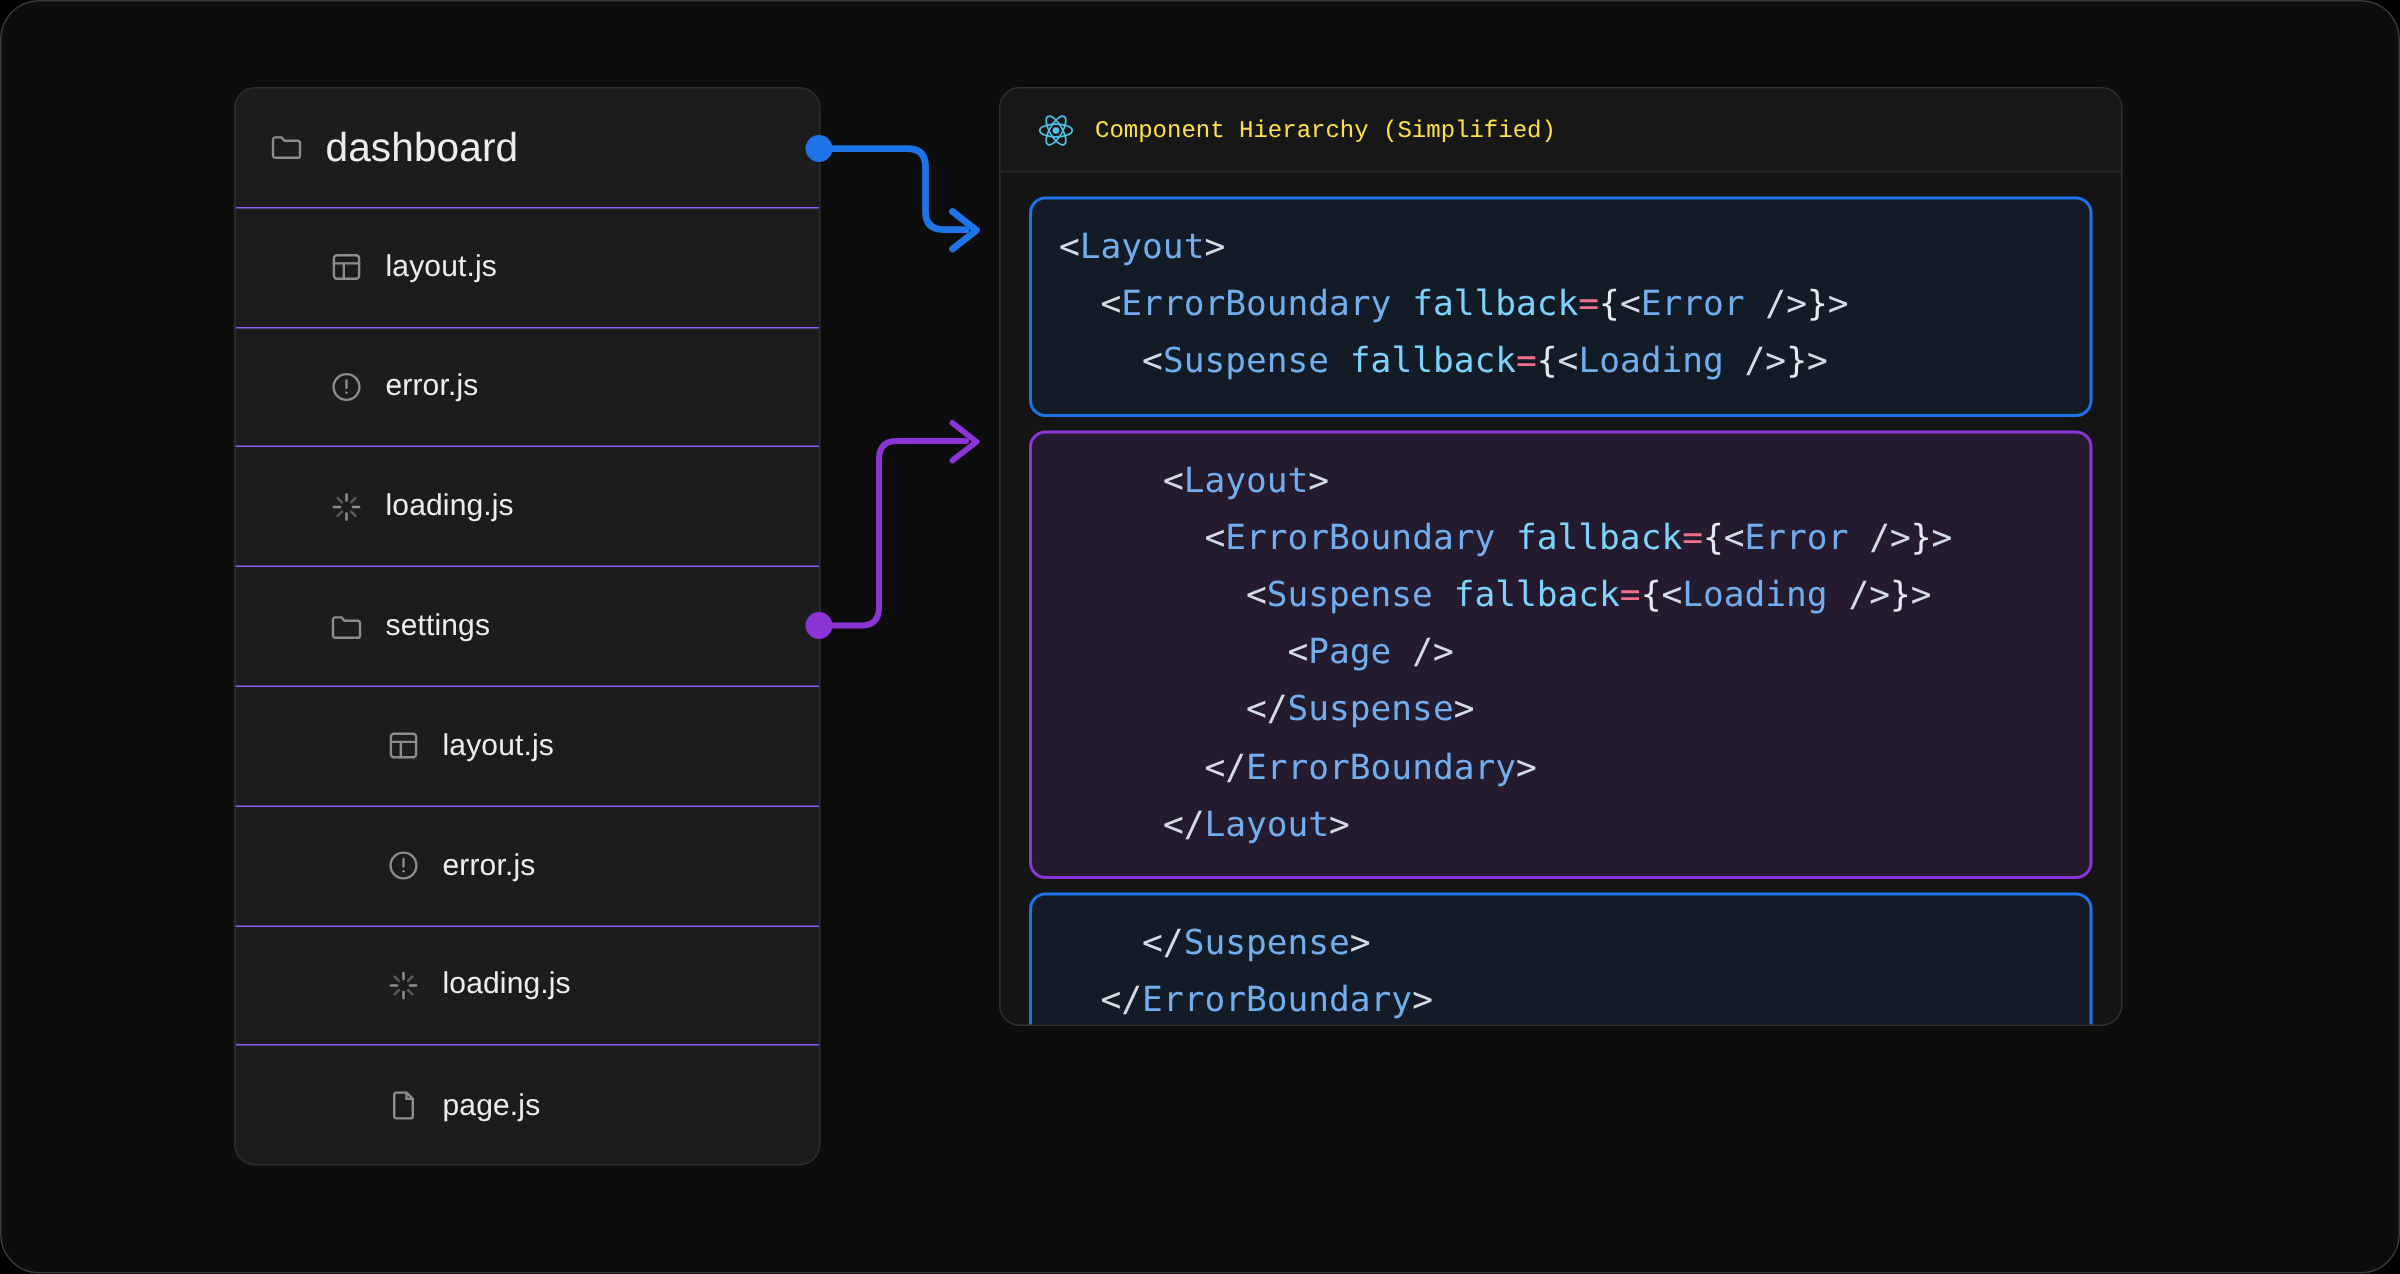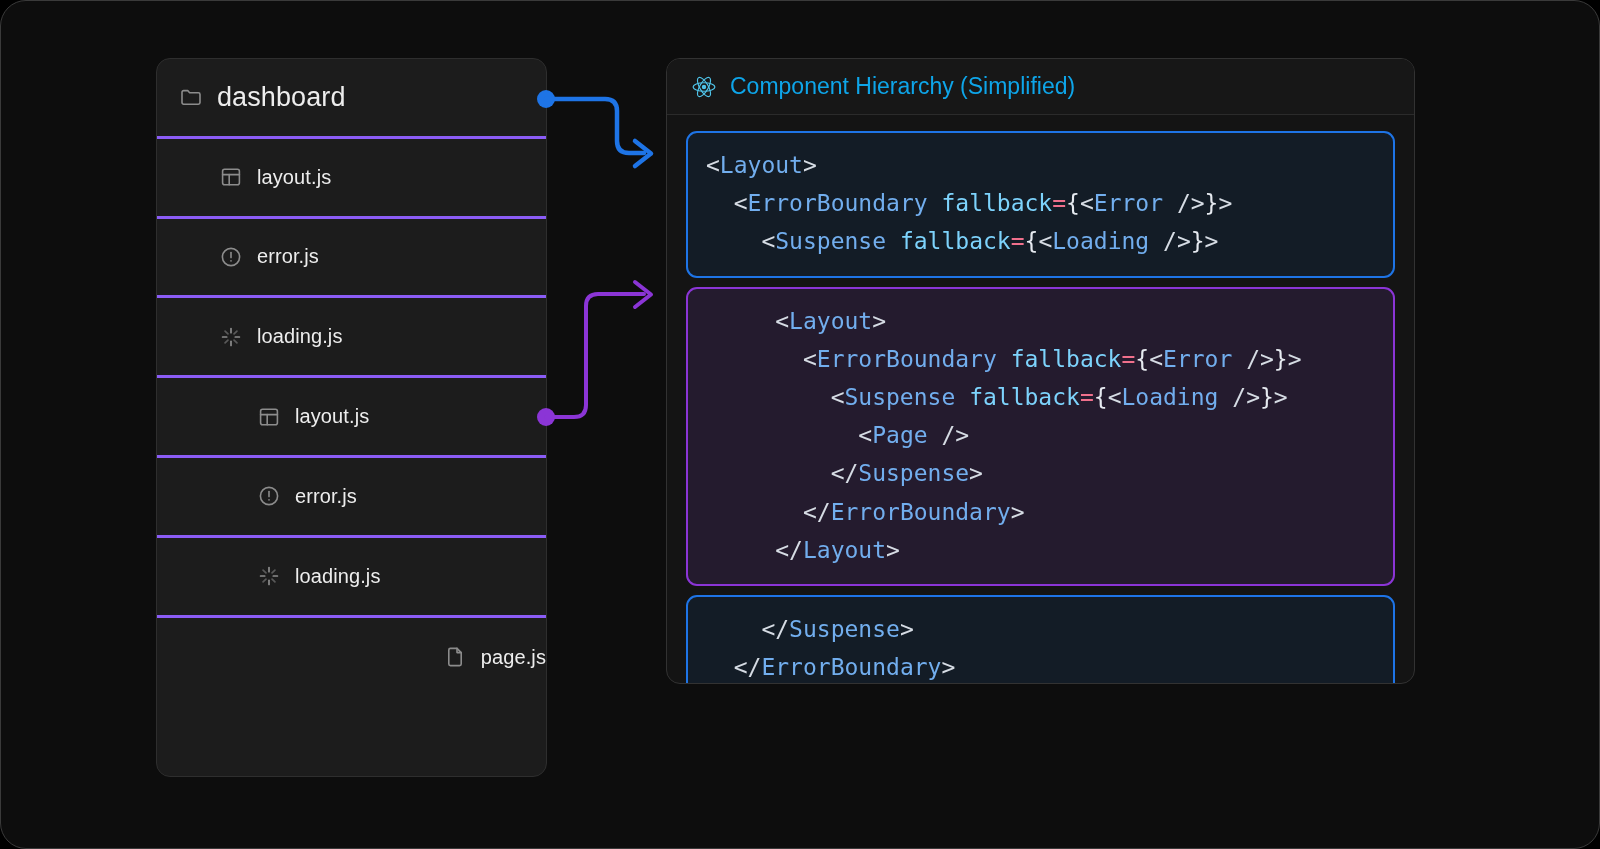--- a/index.html
+++ b/index.html
@@ -34,24 +34,24 @@
     border: 1px solid #2E2E2E;
     border-radius: 14px;
     overflow: hidden;
   }
 
   .tree-row {
     position: relative;
     height: 79.8px;
     display: flex;
     align-items: center;
-    border-bottom: 3px solid #8b5cf6;
+    border-bottom: 1px solid #8b5cf6;
     background: transparent;
   }
-  .tree-row:last-child { border-bottom: none; justify-content: flex-end; }
+  .tree-row:last-child { border-bottom: none; }
 
   .tree-row .tr-icon {
     display: flex;
     align-items: center;
     justify-content: center;
     width: 24px;
     height: 24px;
     flex: 0 0 24px;
     color: #8C8C8C;
   }
@@ -100,24 +100,25 @@
     border-bottom: 1px solid #2B2B2B;
     background: #171717;
   }
   #panel-header .hdr-icon {
     width: 26px; height: 26px;
     flex: 0 0 26px;
     display: flex; align-items: center; justify-content: center;
   }
   #panel-header .hdr-title {
     margin-left: 13px;
-    font-size: 23px;
-    color: #0ea5e9;
+    font-size: 16px;
+    color: #fde047;
     font-weight: 400;
     white-space: nowrap;
+    font-family: Liberation Mono, monospace;
   }
 
   #panel-body {
     padding: 16px 19px 16px 19px;
     display: flex;
     flex-direction: column;
     gap: 9px;
   }
 
   .code-block {
@@ -189,20 +190,28 @@
               <line x1="12.00" y1="16.30" x2="12.00" y2="20.40" opacity="1"></line>
               <line x1="8.96" y1="15.04" x2="6.06" y2="17.94" opacity="0.55"></line>
               <line x1="7.70" y1="12.00" x2="3.60" y2="12.00" opacity="1"></line>
               <line x1="8.96" y1="8.96" x2="6.06" y2="6.06" opacity="0.55"></line>
               <line x1="12.00" y1="7.70" x2="12.00" y2="3.60" opacity="1"></line>
               <line x1="15.04" y1="8.96" x2="17.94" y2="6.06" opacity="0.55"></line>
             </g>
           </svg>
         </span>
         <span class="tr-label">loading.js</span>
+      </div>
+      <div class="tree-row depth-1">
+        <span class="tr-icon">
+          <svg width="24" height="24" viewBox="0 0 24 24" fill="none">
+            <path d="M3 7.2a1.6 1.6 0 0 1 1.6-1.6h4.1l1.9 2.2h8.8A1.6 1.6 0 0 1 21 9.4v8.2a1.6 1.6 0 0 1-1.6 1.6H4.6A1.6 1.6 0 0 1 3 17.6z" stroke="currentColor" stroke-width="1.6" stroke-linecap="round" stroke-linejoin="round" fill="none"></path>
+          </svg>
+        </span>
+        <span class="tr-label">settings</span>
       </div>
       <div class="tree-row depth-2">
         <span class="tr-icon">
           <svg width="24" height="24" viewBox="0 0 24 24" fill="none">
             <rect x="3.6" y="4.2" width="16.8" height="15.6" rx="2" stroke="currentColor" stroke-width="1.6" stroke-linecap="round" stroke-linejoin="round" fill="none"></rect>
             <line x1="3.6" y1="9.6" x2="20.4" y2="9.6" stroke="currentColor" stroke-width="1.6" stroke-linecap="round" stroke-linejoin="round" fill="none"></line>
             <line x1="10.2" y1="9.6" x2="10.2" y2="19.8" stroke="currentColor" stroke-width="1.6" stroke-linecap="round" stroke-linejoin="round" fill="none"></line>
           </svg>
         </span>
         <span class="tr-label">layout.js</span>

